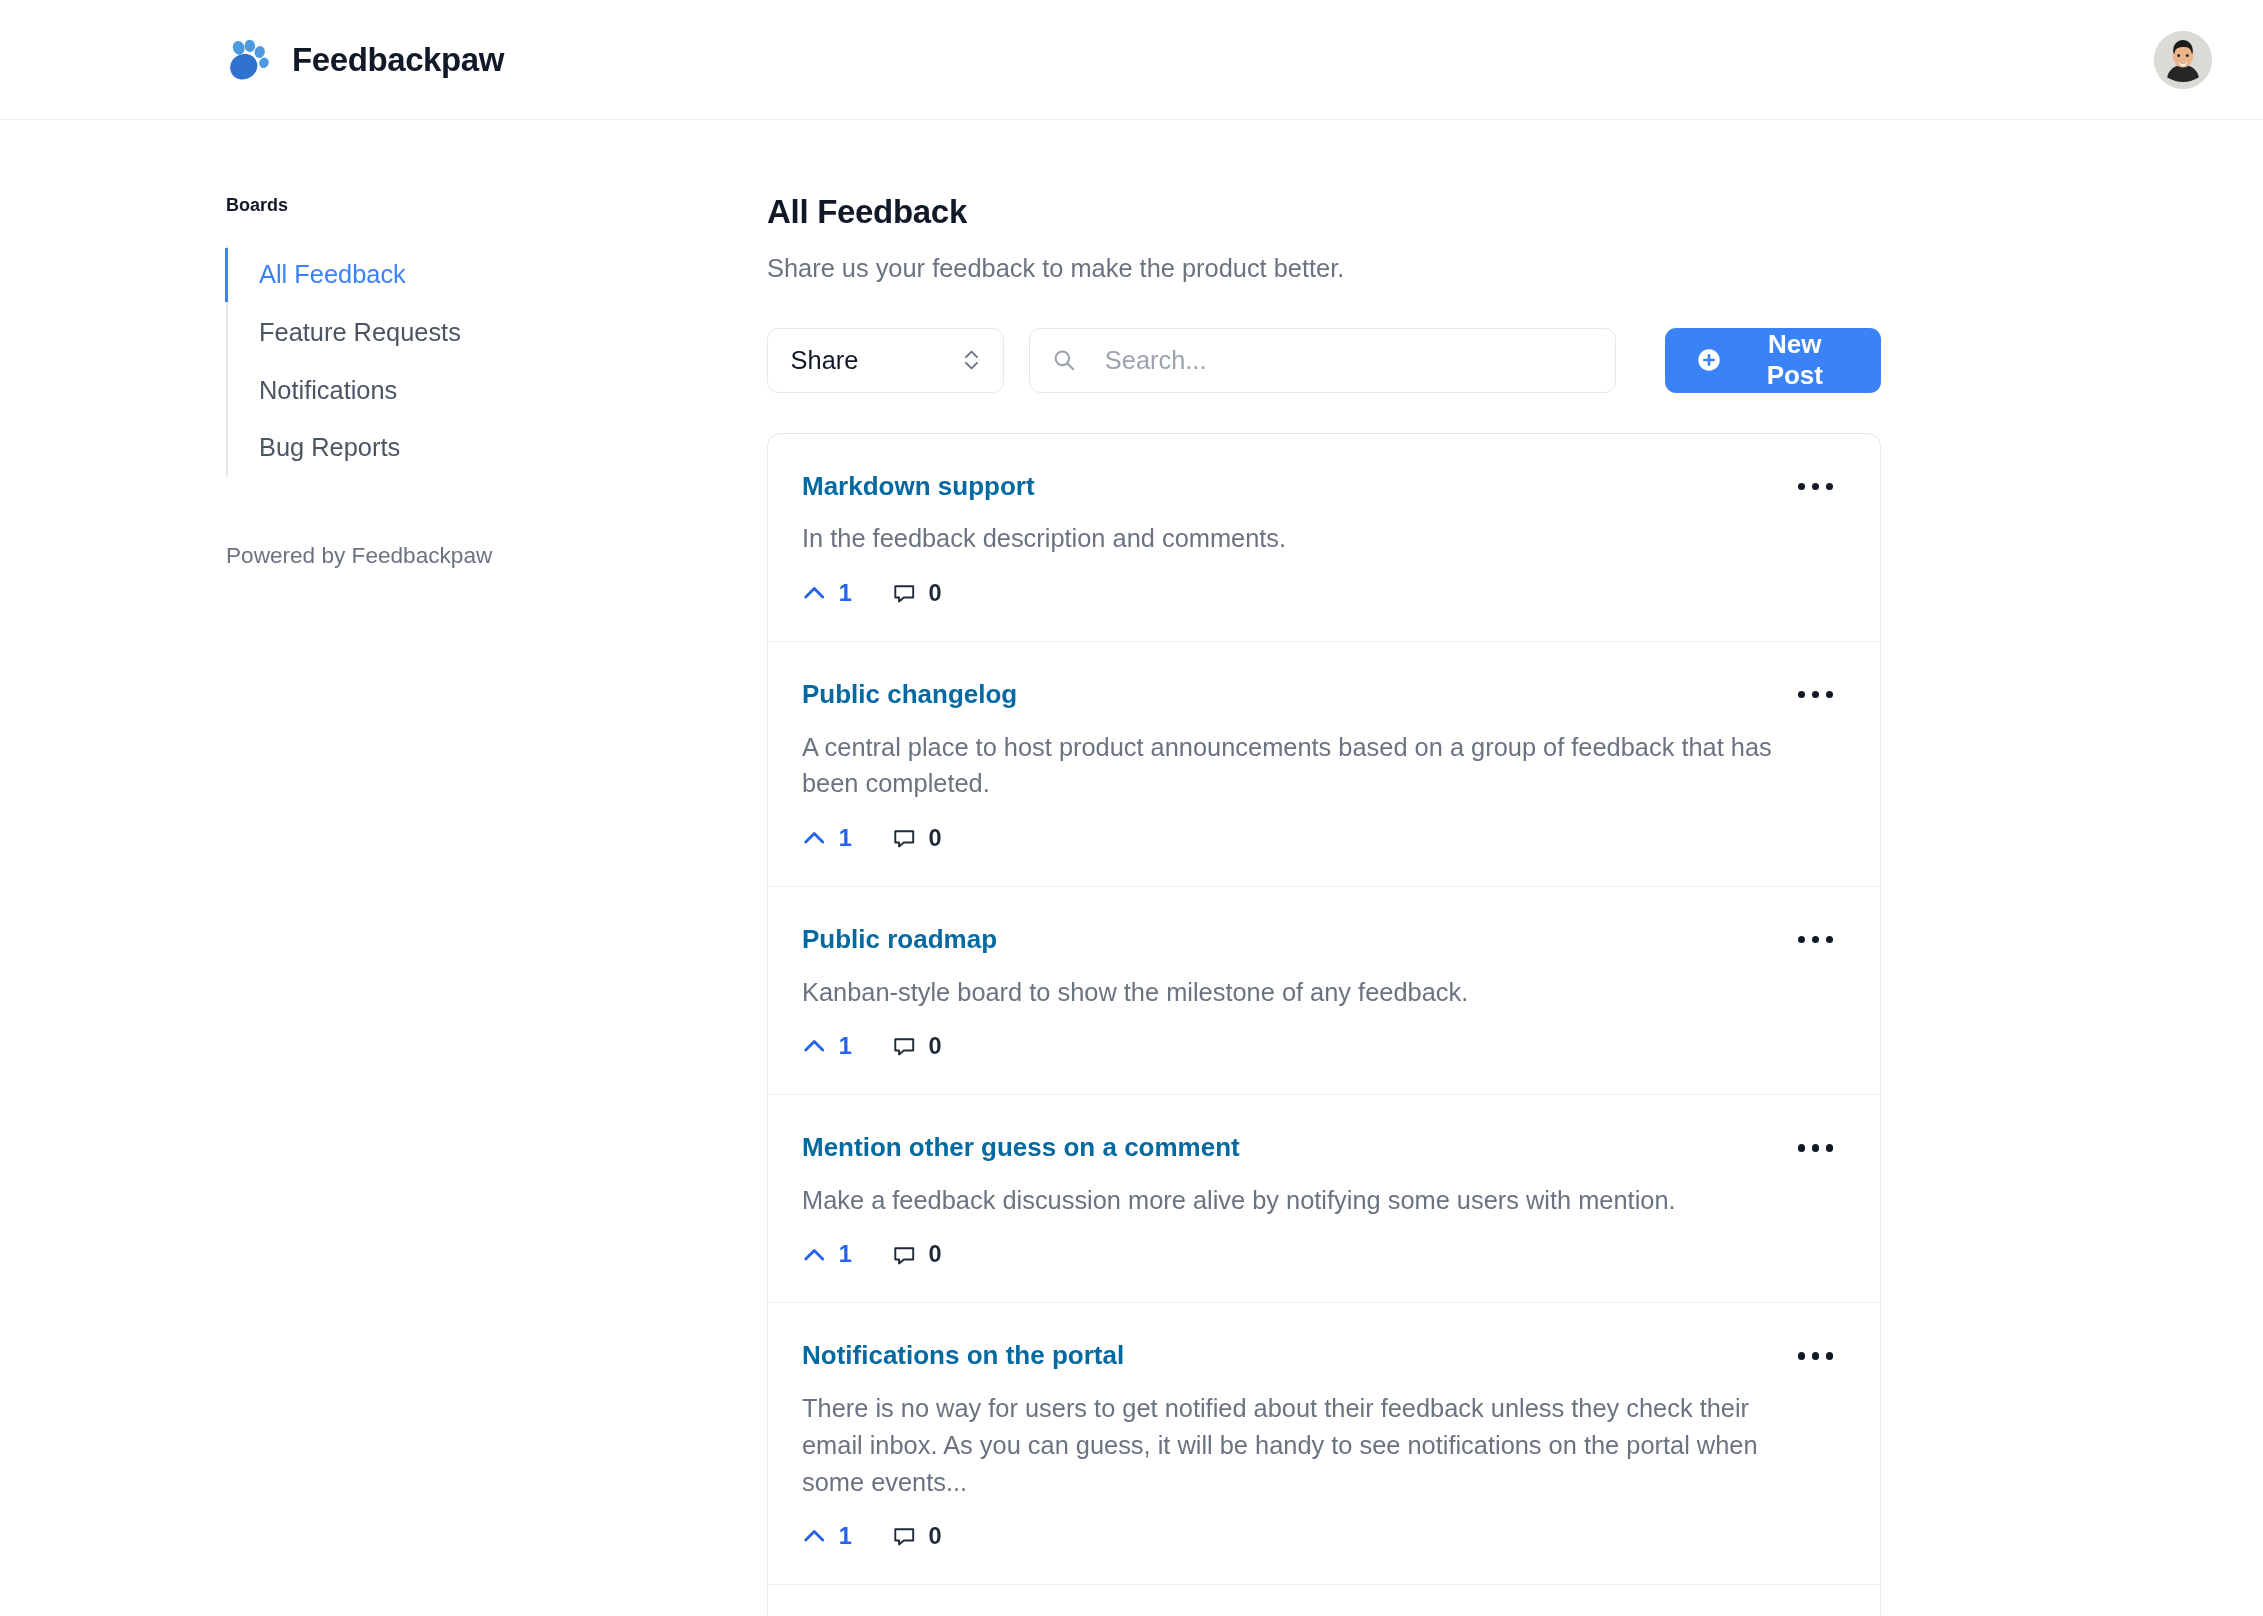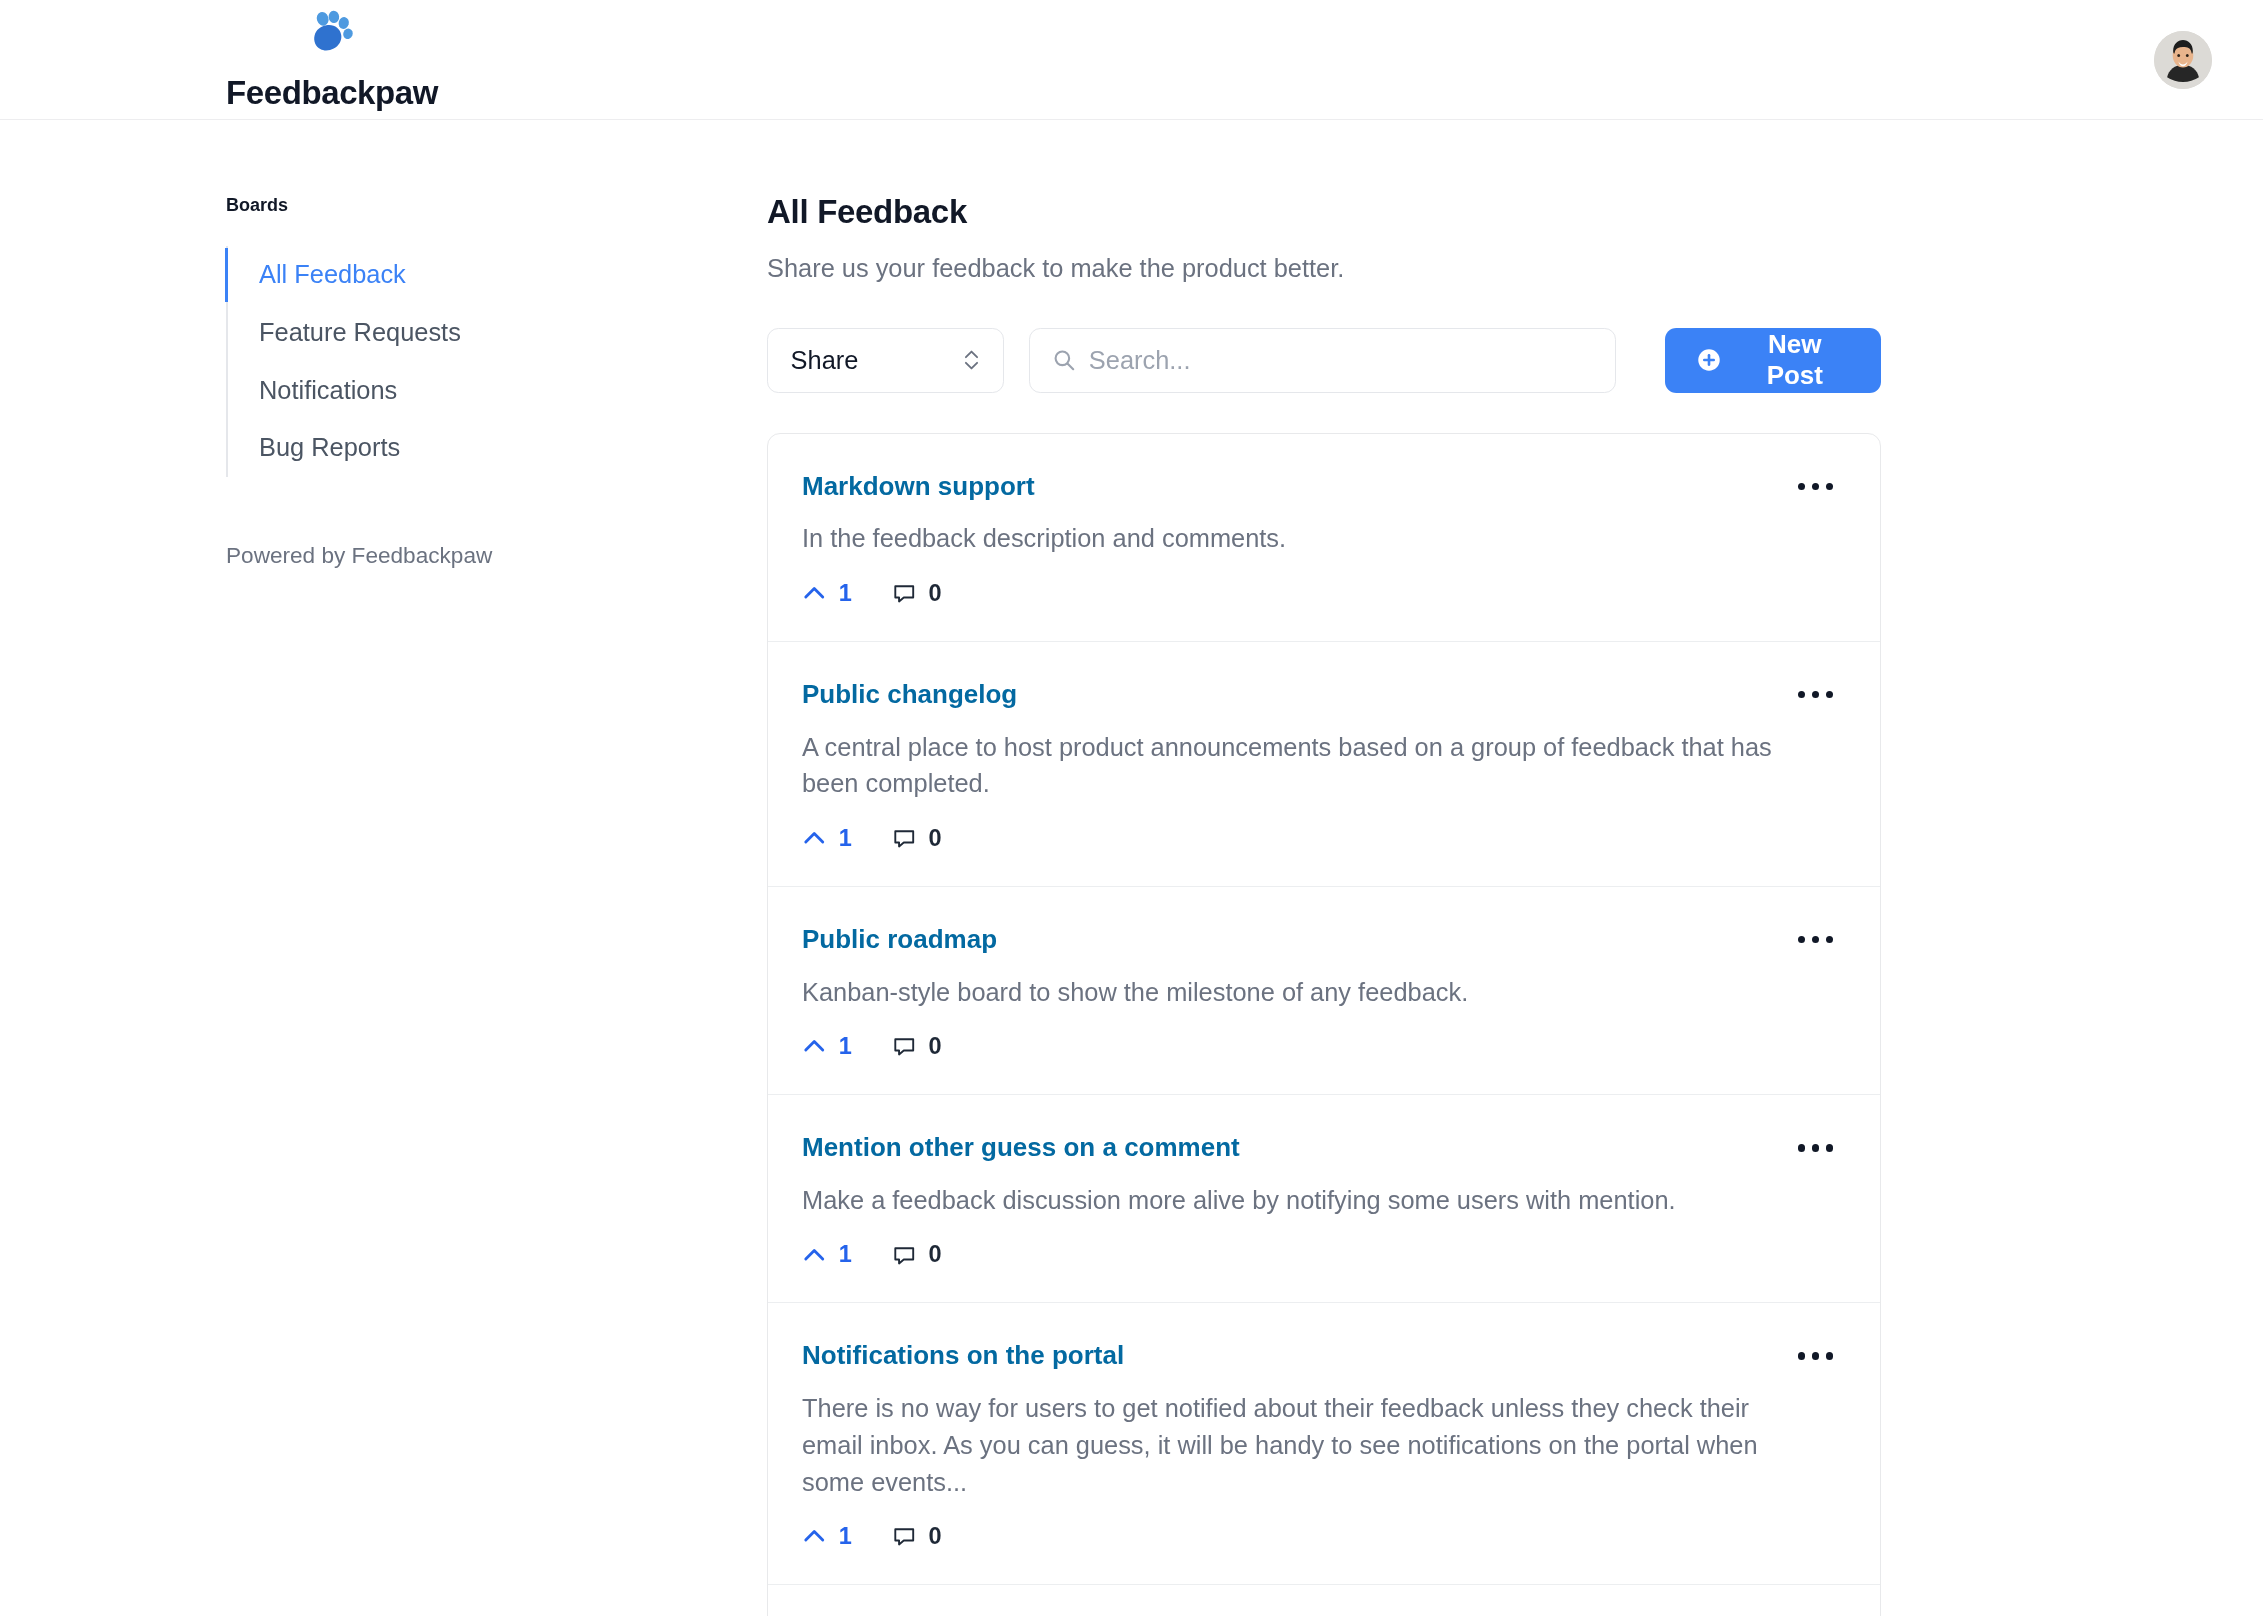--- a/index.html
+++ b/index.html
@@ -19,21 +19,20 @@
     display: flex;
     align-items: center;
     padding: 0 52px 0 226px;
     background: #fff;
   }
   .brand {
     display: flex;
     align-items: center;
     gap: 21px;
     cursor: pointer;
-    flex-direction: column;
   }
   .brand-logo { width: 45px; height: 45px; display: block; }
   .brand-name {
     font-size: 33px;
     font-weight: 700;
     color: #111827;
     letter-spacing: -0.4px;
   }
   .topbar-spacer { flex: 1; }
   .avatar {
@@ -141,21 +140,21 @@
   .select-arrows { display: block; width: 21px; height: 28px; flex: 0 0 21px; }
 
   .search-box {
     width: 603px;
     height: 65px;
     border: 1.9px solid #e5e7eb;
     border-radius: 11.3px;
     background: #fff;
     display: flex;
     align-items: center;
-    gap: 12px;
+    gap: 28px;
     padding: 0 22.6px;
     cursor: text;
   }
   .search-icon { display:block; width: 24.5px; height: 24.5px; flex:0 0 24.5px; }
   .search-input {
     border: none;
     outline: none;
     font-family: inherit;
     font-size: 25.4px;
     color: #374151;

